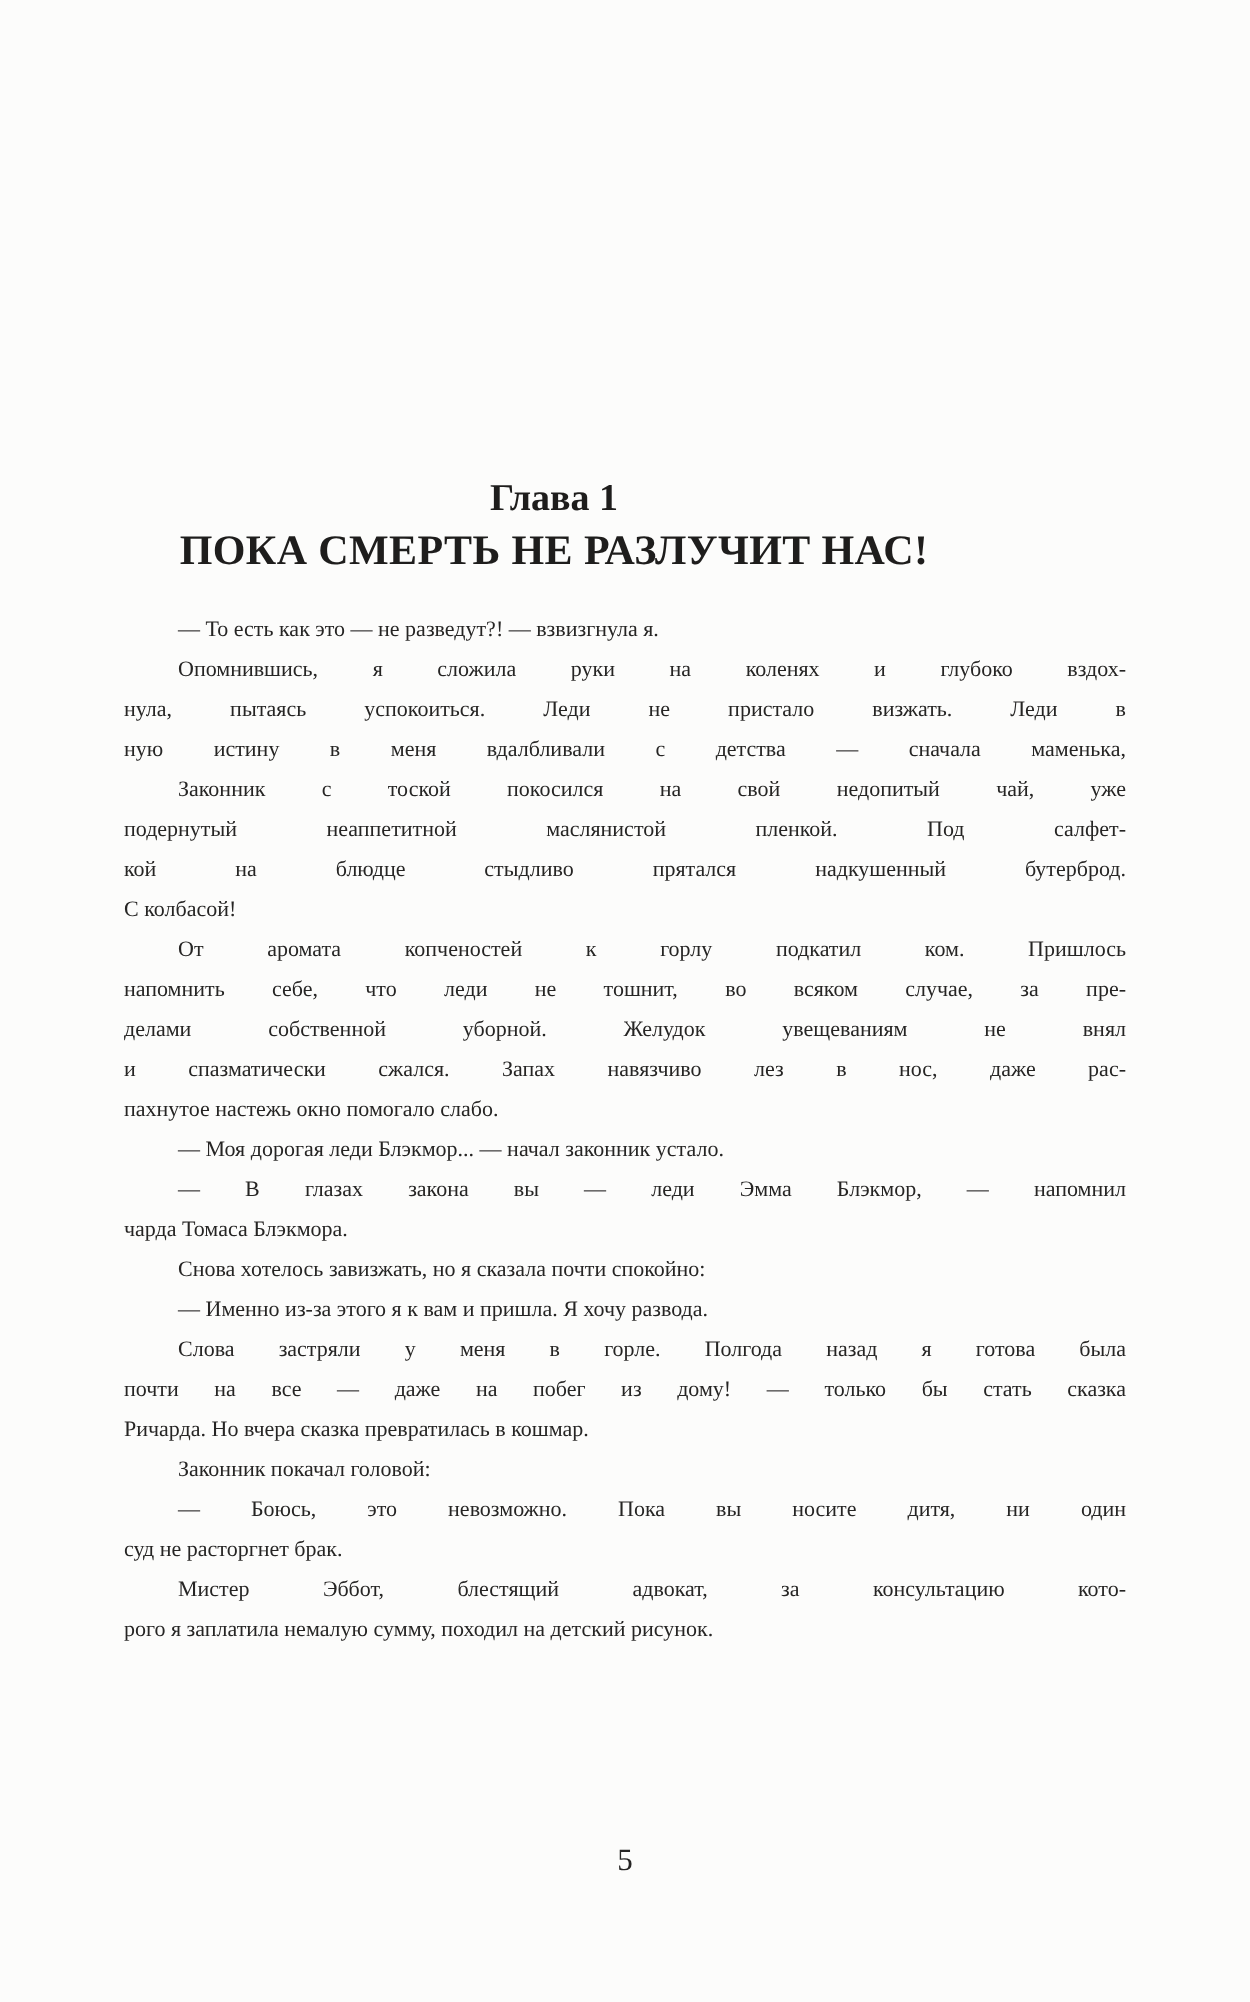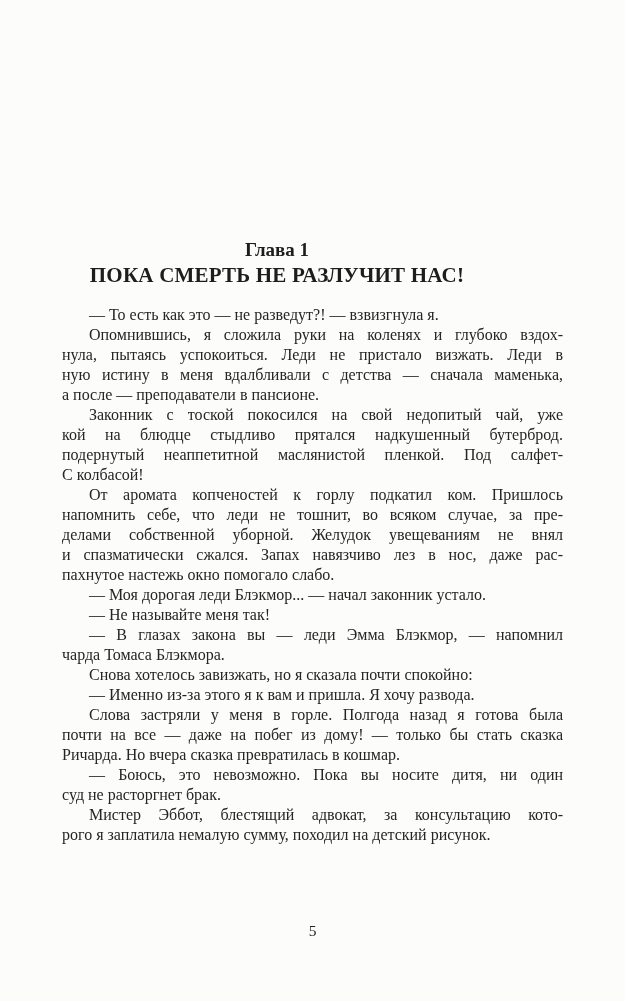--- a/index.html
+++ b/index.html
@@ -33,21 +33,21 @@
   .chapter-title {
     font-size: 21px;
     line-height: 28px;
     letter-spacing: 0.2px;
   }
   .body-text {
     position: absolute;
     top: 305px;
     left: 62px;
     width: 501px;
-    font-size: 16px;
+    font-size: 11px;
     line-height: 20px;
   }
   .line {
     text-align: justify;
     text-align-last: justify;
     hyphens: none;
   }
   .line.last {
     text-align-last: left;
   }
@@ -74,57 +74,56 @@
   </div>
 
   <div class="body-text">
       <div class="paragraph">
         <div class="line first last">— То есть как это — не разведут?! — взвизгнула я.</div>
       </div>
       <div class="paragraph">
         <div class="line first">Опомнившись, я сложила руки на коленях и глубоко вздох-</div>
         <div class="line">нула, пытаясь успокоиться. Леди не пристало визжать. Леди в</div>
         <div class="line">ную истину в меня вдалбливали с детства — сначала маменька,</div>
-        <div class="line last">а после — преподаватели в пансионе.</div>
       </div>
       <div class="paragraph">
         <div class="line first">Законник с тоской покосился на свой недопитый чай, уже</div>
+        <div class="line">подернутый неаппетитной маслянистой пленкой. Под салфет-</div>
         <div class="line">кой на блюдце стыдливо прятался надкушенный бутерброд.</div>
-        <div class="line">подернутый неаппетитной маслянистой пленкой. Под салфет-</div>
         <div class="line last">С колбасой!</div>
       </div>
       <div class="paragraph">
         <div class="line first">От аромата копченостей к горлу подкатил ком. Пришлось</div>
         <div class="line">напомнить себе, что леди не тошнит, во всяком случае, за пре-</div>
         <div class="line">делами собственной уборной. Желудок увещеваниям не внял</div>
         <div class="line">и спазматически сжался. Запах навязчиво лез в нос, даже рас-</div>
         <div class="line last">пахнутое настежь окно помогало слабо.</div>
       </div>
       <div class="paragraph">
         <div class="line first last">— Моя дорогая леди Блэкмор... — начал законник устало.</div>
-      </div>
-      <div class="paragraph">
-        <div class="line first last">— Не называйте меня так!</div>
       </div>
       <div class="paragraph">
         <div class="line first">— В глазах закона вы — леди Эмма Блэкмор, — напомнил</div>
         <div class="line last">чарда Томаса Блэкмора.</div>
       </div>
       <div class="paragraph">
         <div class="line first last">Снова хотелось завизжать, но я сказала почти спокойно:</div>
       </div>
       <div class="paragraph">
         <div class="line first last">— Именно из-за этого я к вам и пришла. Я хочу развода.</div>
       </div>
       <div class="paragraph">
         <div class="line first">Слова застряли у меня в горле. Полгода назад я готова была</div>
         <div class="line">почти на все — даже на побег из дому! — только бы стать сказка</div>
         <div class="line last">Ричарда. Но вчера сказка превратилась в кошмар.</div>
       </div>
       <div class="paragraph">
+        <div class="line first last">Законник покачал головой:</div>
+      </div>
+      <div class="paragraph">
         <div class="line first">— Боюсь, это невозможно. Пока вы носите дитя, ни один</div>
         <div class="line last">суд не расторгнет брак.</div>
       </div>
       <div class="paragraph">
         <div class="line first">Мистер Эббот, блестящий адвокат, за консультацию кото-</div>
         <div class="line last">рого я заплатила немалую сумму, походил на детский рисунок.</div>
       </div>
     </div>
 
   <div class="page-number">5</div>

